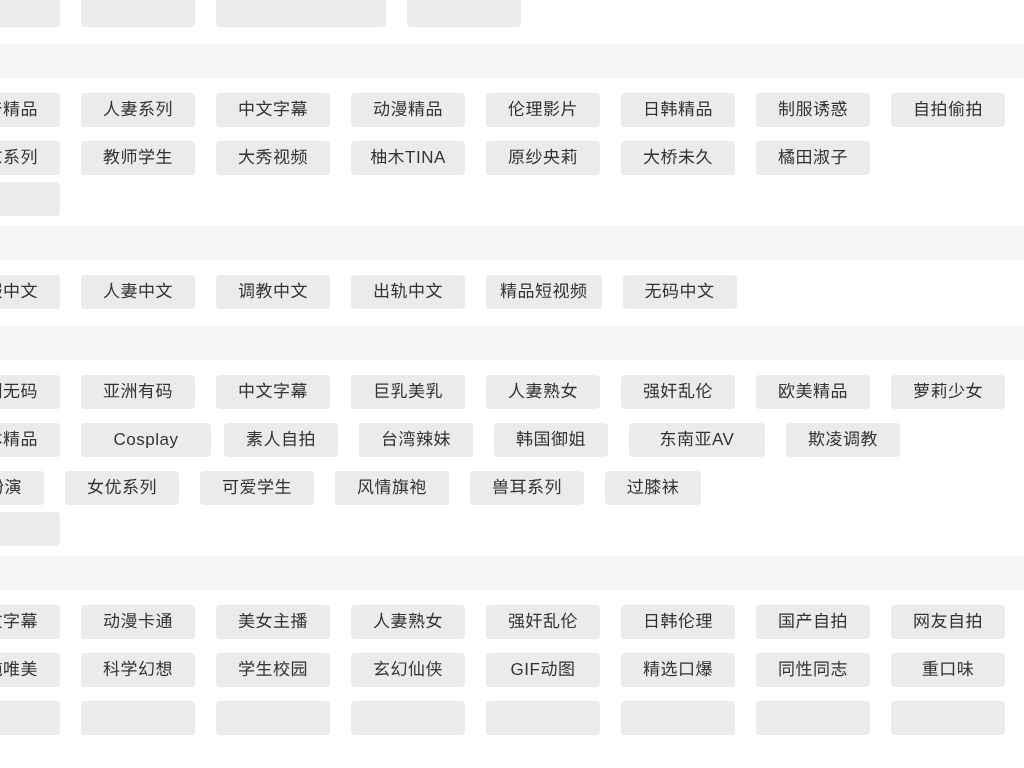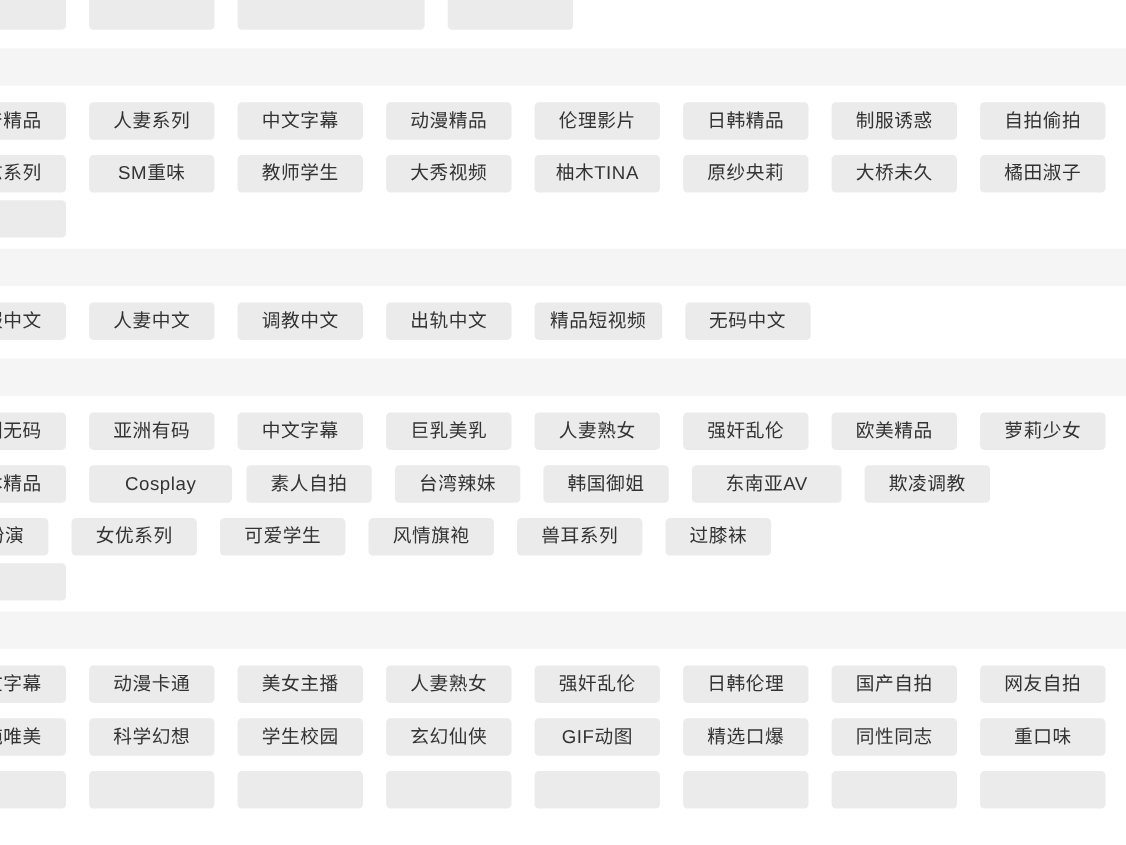--- a/index.html
+++ b/index.html
@@ -107,21 +107,20 @@
           <span class="tag-chip fixed-w">人妻系列</span>
           <span class="tag-chip fixed-w">中文字幕</span>
           <span class="tag-chip fixed-w">动漫精品</span>
           <span class="tag-chip fixed-w">伦理影片</span>
           <span class="tag-chip fixed-w">日韩精品</span>
           <span class="tag-chip fixed-w">制服诱惑</span>
           <span class="tag-chip fixed-w">自拍偷拍</span>
         </div>
         <div class="tag-row">
           <span class="tag-chip fixed-w">自慰系列</span>
-          <span class="tag-chip fixed-w">SM重味</span>
           <span class="tag-chip fixed-w">教师学生</span>
           <span class="tag-chip fixed-w">大秀视频</span>
           <span class="tag-chip fixed-w">柚木TINA</span>
           <span class="tag-chip fixed-w">原纱央莉</span>
           <span class="tag-chip fixed-w">大桥未久</span>
           <span class="tag-chip fixed-w">橘田淑子</span>
         </div>
         <div class="spacer-row">
           <span class="tag-chip fixed-w"></span>
         </div>

